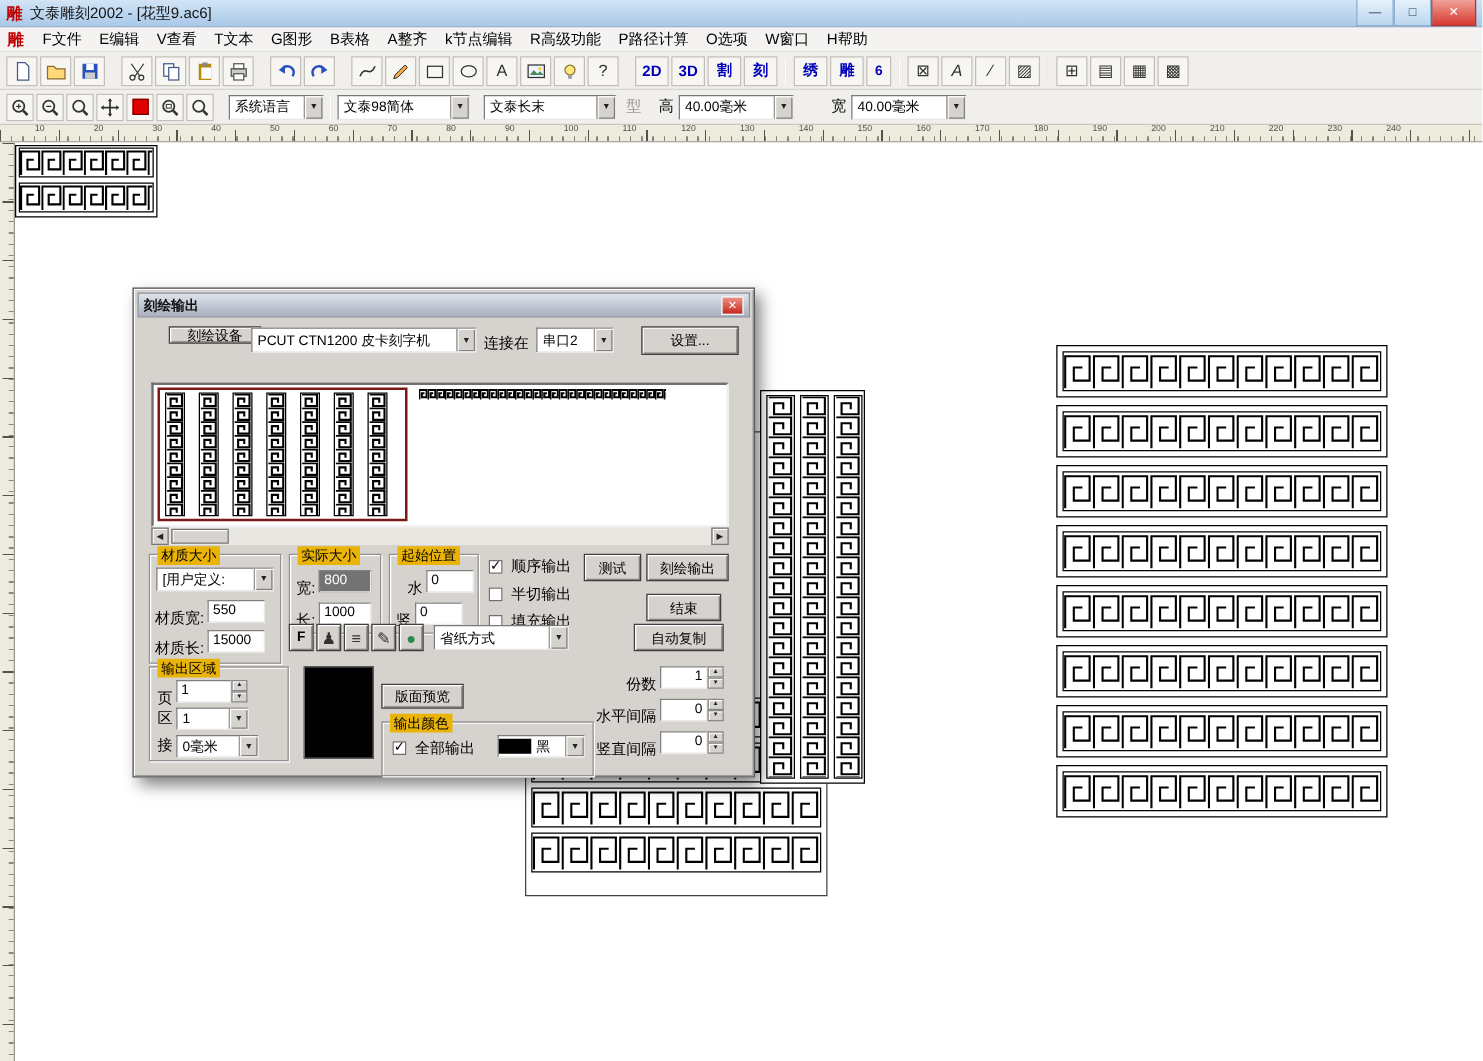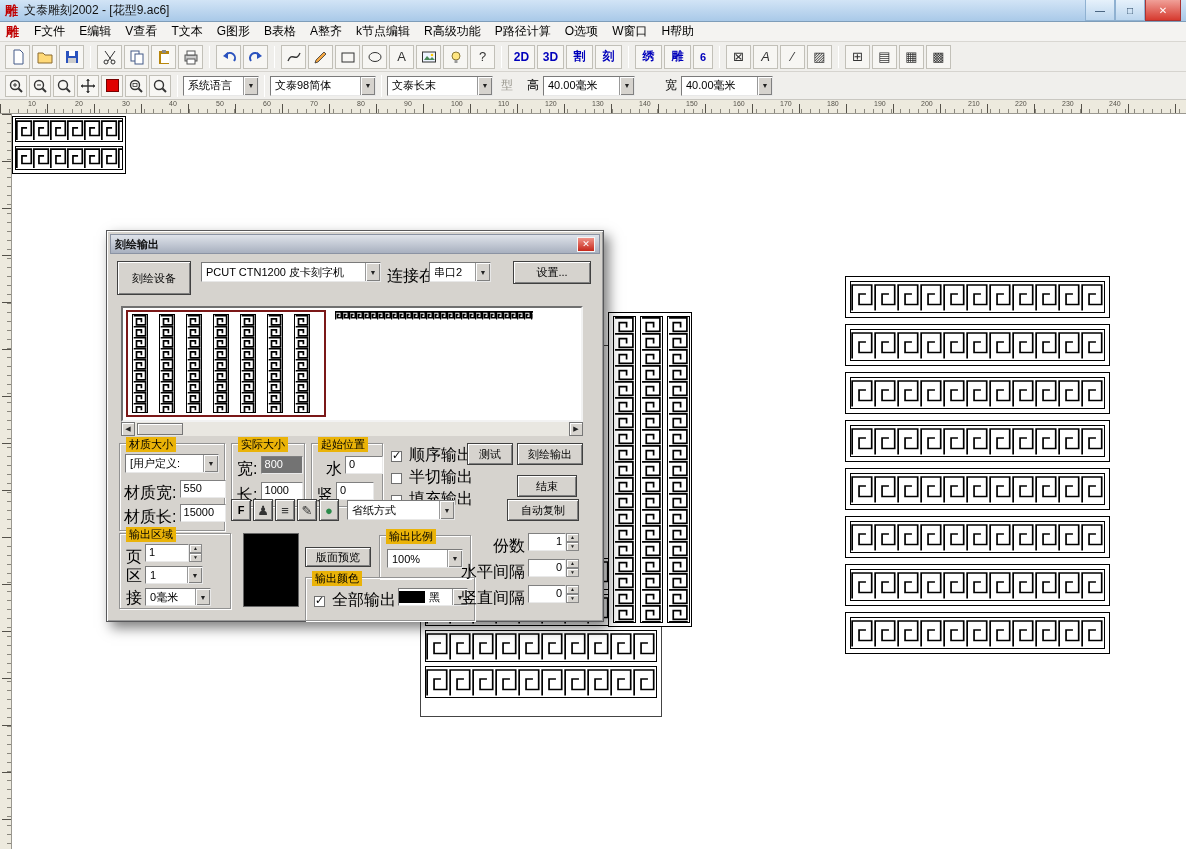--- a/index.html
+++ b/index.html
@@ -78,21 +78,21 @@
     z-index:10;}
   #dlg-titlebar{position:absolute;left:3px;top:3px;right:3px;height:20px;
     background:linear-gradient(180deg,#dfe3ea,#a8b0bf);display:flex;align-items:center;padding:0 4px;
     border:1px solid #8b93a3;}
   #dlg-title{font-size:11px;font-weight:bold;color:#111;}
   #dlg-close{margin-left:auto;width:18px;height:15px;background:linear-gradient(#ef9186,#c6271b);
     border:1px solid #f4f4f4;color:#fff;font-size:9px;font-weight:bold;display:flex;align-items:center;justify-content:center;}
   .abs{position:absolute;justify-content:space-between;}
   .btn{background:#d6d3ce;border:1px solid #404040;box-shadow:inset 1px 1px 0 #fff,inset -1px -1px 0 #808080;
     font-size:11px;display:flex;align-items:center;justify-content:center;white-space:nowrap;}
-  .lab{font-size:16px;white-space:nowrap;}
+  .lab{font-size:12px;white-space:nowrap;}
   .field{display:inline-block;background:#fff;border:1px solid;border-color:#808080 #e9e9e9 #e9e9e9 #808080;
     height:18px;font-size:11px;padding:1px 3px;overflow:hidden;white-space:nowrap;}
   .field.sel{background:#737373;color:#fff;}
   .spin{display:inline-flex;flex-direction:column;width:13px;height:18px;vertical-align:top;}
   .spin i{flex:1;font-style:normal;background:#d6d3ce;border:1px solid #888;box-shadow:inset 1px 1px 0 #fff;
     font-size:5px;line-height:7px;text-align:center;color:#222;}
   .group{position:absolute;border:1px solid #929292;box-shadow:1px 1px 0 #fff inset, 1px 1px 0 #fff;}
   .gtitle{position:absolute;top:-7px;left:6px;background:#eab308;padding:0 3px;font-size:11px;white-space:nowrap;}
   .cb{display:inline-block;width:11px;height:11px;background:#fff;border:1px solid #707070;position:relative;vertical-align:-2px;}
   .cb.checked::after{content:"✓";position:absolute;left:0px;top:-3px;font-size:11px;font-weight:bold;color:#000;}
@@ -714,21 +714,21 @@
             <use href="#mkh" x="230" y="0" width="23" height="30"></use>
           </svg></div>
       </div>
 
     <div id="dialog">
       <div id="dlg-titlebar">
         <span id="dlg-title">刻绘输出</span>
         <div id="dlg-close">✕</div>
       </div>
 
-      <div class="btn abs" style="left:10px;top:30px;width:74px;height:34px">刻绘设备</div>
+      <div class="btn abs" style="left:28px;top:30px;width:74px;height:14px">刻绘设备</div>
       <div class="combo abs" style="left:94px;top:31px;width:180px">
         <span class="ct">PCUT CTN1200 皮卡刻字机</span>
         <span class="ca">▼</span>
       </div>
       <span class="lab abs" style="left:280px;top:35px">连接在</span>
       <div class="combo abs" style="left:322px;top:31px;width:62px">
         <span class="ct">串口2</span>
         <span class="ca">▼</span>
       </div>
       <div class="btn abs" style="left:406px;top:30px;width:78px;height:23px">设置...</div>
@@ -948,27 +948,20 @@
           <span class="combo" style="display:inline-flex;width:66px;height:18px;vertical-align:top">
               <span class="ct">0毫米</span>
               <span class="ca">▼</span>
             </span>
         </div>
       </div>
 
       <div id="blackrect"></div>
 
       <div class="btn abs" style="left:198px;top:316px;width:66px;height:20px">版面预览</div>
-      <div class="group" style="left:272px;top:304px;width:92px;height:44px">
-        <span class="gtitle">输出比例</span>
-        <div class="combo abs" style="left:7px;top:13px;width:76px;height:19px">
-          <span class="ct">100%</span>
-          <span class="ca">▼</span>
-        </div>
-      </div>
 
       <div class="group" style="left:198px;top:346px;width:170px;height:44px">
         <span class="gtitle">输出颜色</span>
         <div class="optrow" style="left:8px;top:12px">
           <span class="cb checked"></span>
           <span class="lab">全部输出</span>
         </div>
         <div class="combo abs" style="left:92px;top:10px;width:70px;height:18px">
           <span class="swatch"></span>
           <span class="ct">黑</span>

